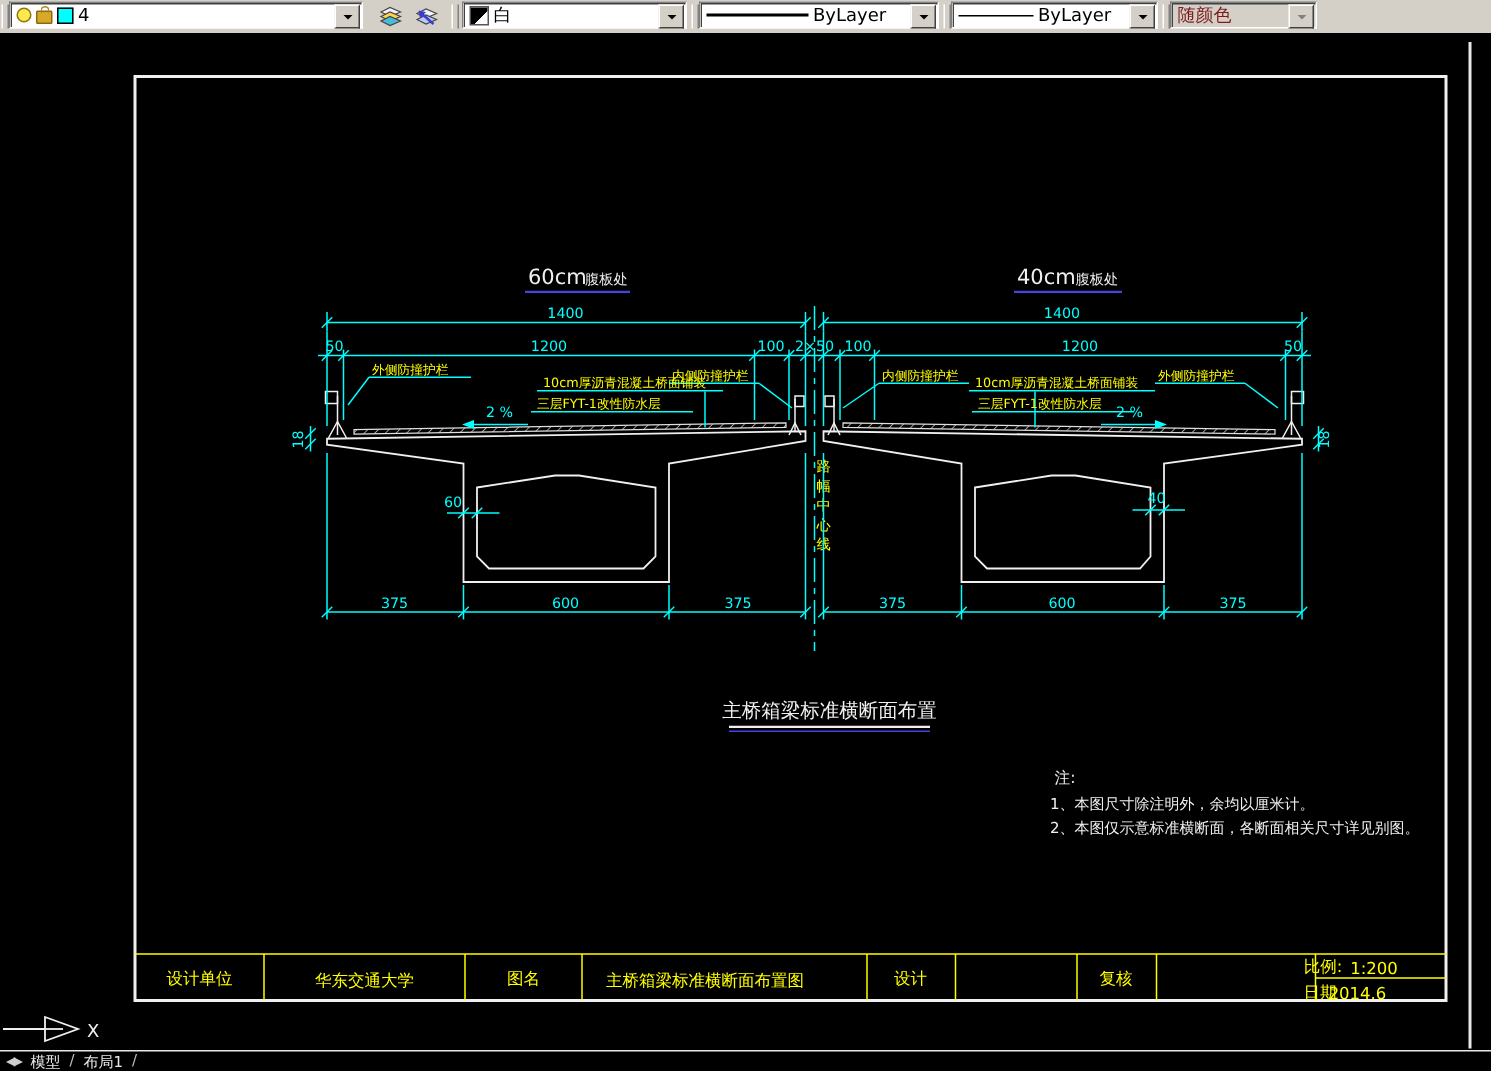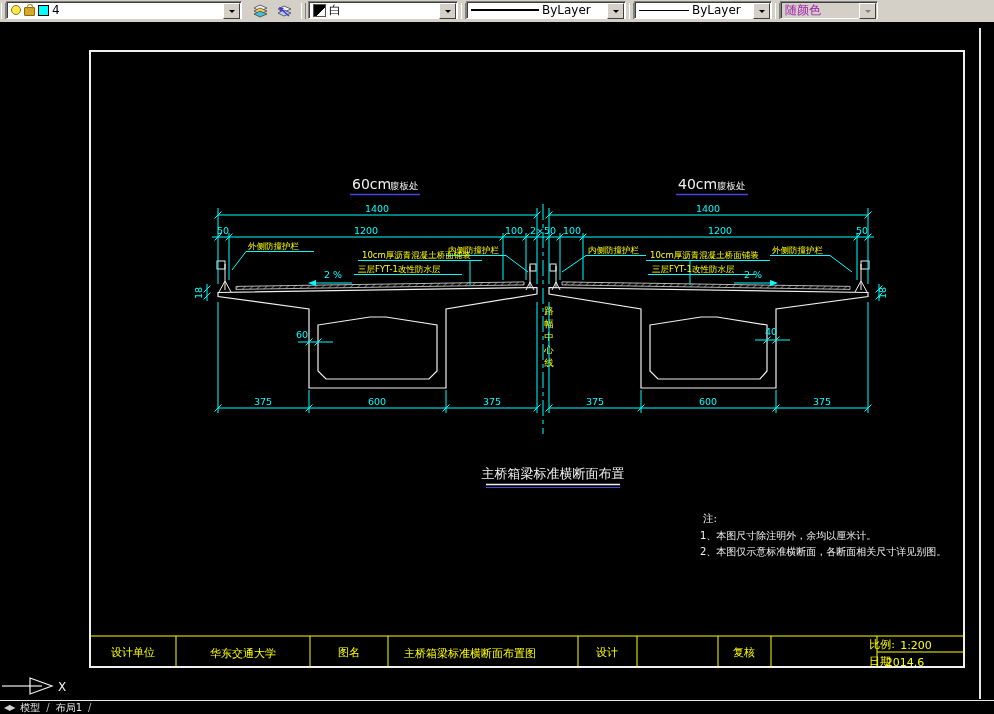--- a/index.html
+++ b/index.html
@@ -7,21 +7,21 @@
   
   .toolbar{position:absolute;left:0;top:0;width:994px;height:22px;background:#d4d0c8;
     border-bottom:2px solid #404040;}
   .grip{position:absolute;top:3px;width:3px;height:16px;
     border-left:1px solid #fff;border-right:1px solid #808080;}
   .combo{position:absolute;top:1px;height:18px;background:#fff;
     border-top:1px solid #808080;border-left:1px solid #808080;
     border-bottom:1px solid #fff;border-right:1px solid #fff;
     box-shadow:inset 1px 1px 0 #404040;display:flex;align-items:center;gap:3px;
     padding-left:4px;box-sizing:border-box;font-size:12px;color:#000;}
-  .combo.disabled{background:#d4d0c8;color:#a21caf;}
+  .combo.disabled{background:#d4d0c8;color:#7f1d1d;}
   .combo-text{white-space:nowrap;}
   .drop-btn{position:absolute;right:1px;top:1px;width:15px;height:14px;background:#d4d0c8;
     border-top:1px solid #fff;border-left:1px solid #fff;
     border-right:1px solid #404040;border-bottom:1px solid #404040;
     display:flex;align-items:center;justify-content:center;}
   .arr{width:0;height:0;border:3.5px solid transparent;border-top-color:#000;margin-top:4px;}
   .arr.gray{border-top-color:#808080;}
   .tb-btn{position:absolute;top:0;width:24px;height:21px;background:#d4d0c8;
     display:flex;align-items:center;justify-content:center;}
   .swatch{width:9px;height:9px;background:#00ffff;border:1px solid #000;display:inline-block;}

